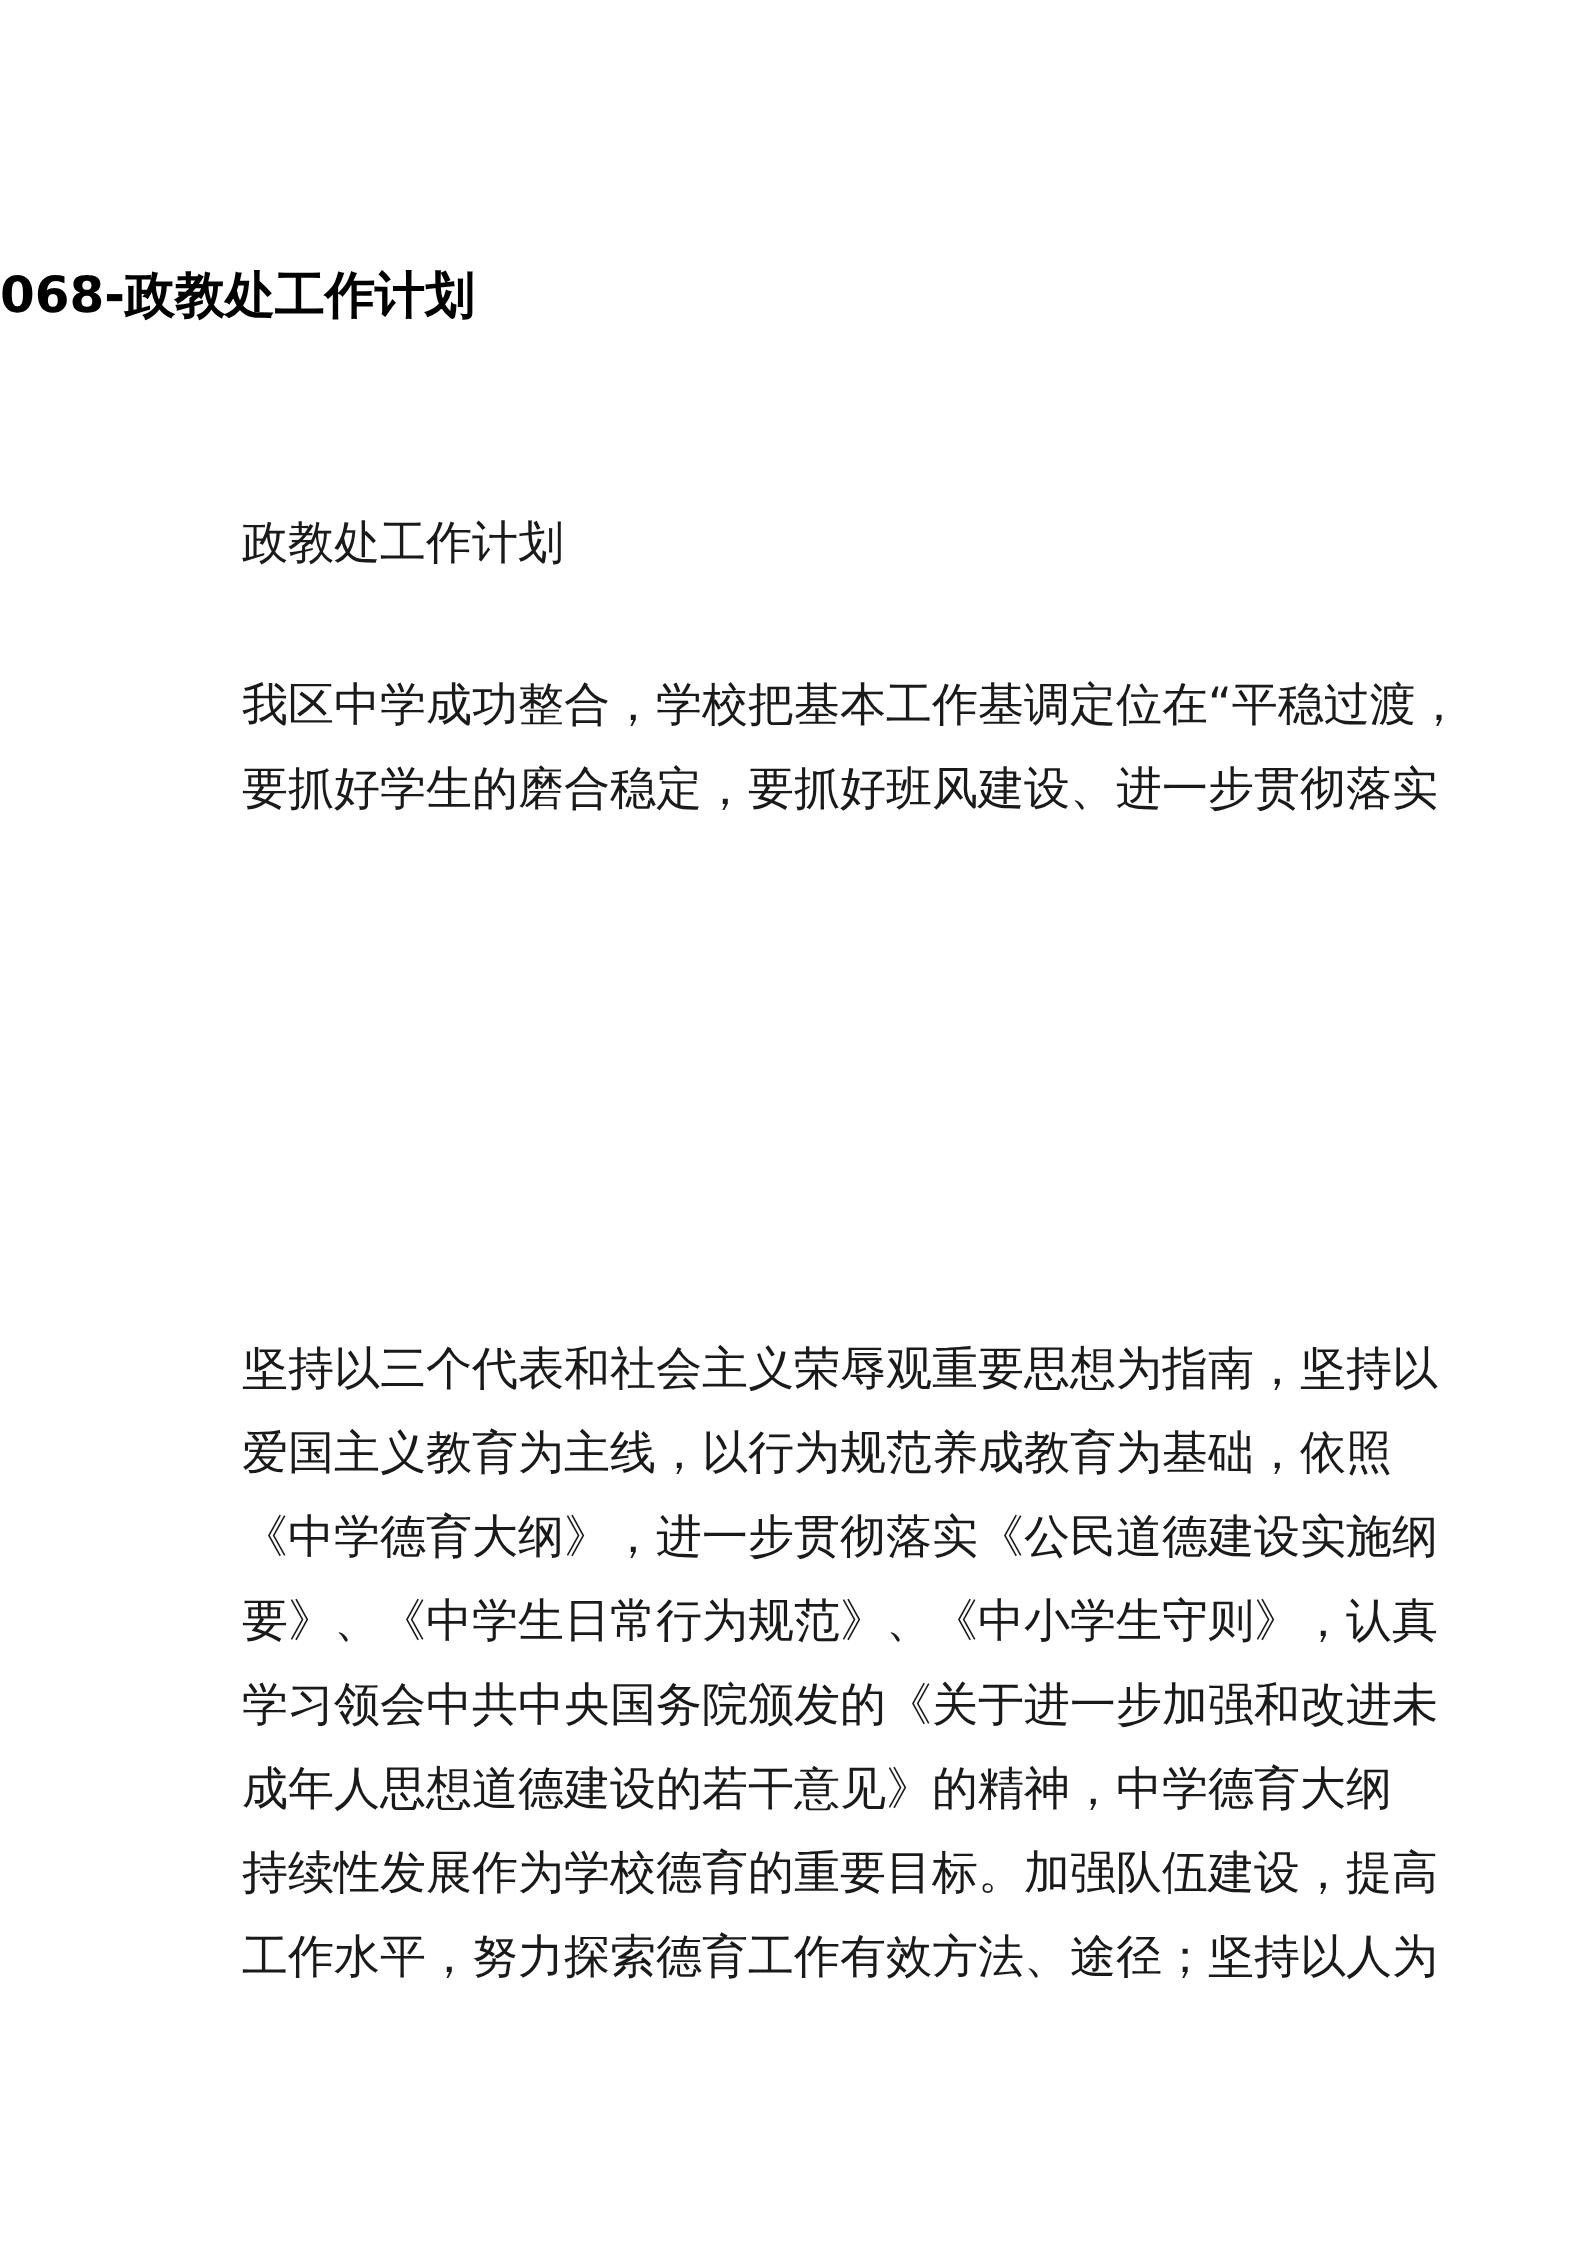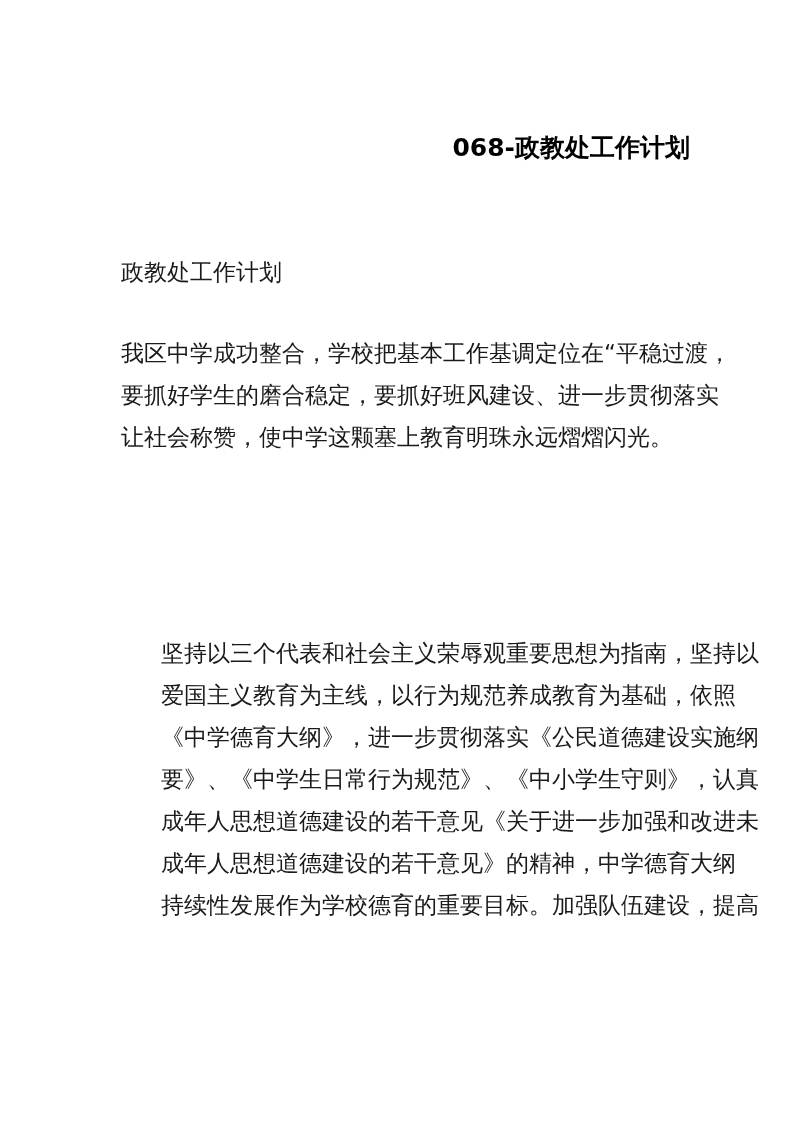--- a/index.html
+++ b/index.html
@@ -20,21 +20,21 @@
       left: 0;
       top: 0;
       width: 793px;
       height: 1122px;
     }
     .doc-title {
       position: absolute;
       top: 128px;
       left: 0;
       width: 690px;
-      text-align: right;
+      text-align: left;
       font-size: 25px;
       font-weight: bold;
       letter-spacing: 0px;
       line-height: 40px;
       color: #000000;
     }
     .content {
       position: absolute;
       left: 121px;
       width: 570px;
@@ -45,22 +45,21 @@
     .subtitle {
       top: 251px;
     }
     .para1 {
       top: 332px;
     }
     .section-heading {
       top: 584px;
     }
     .para2 {
-      top: 632px;
-      margin-left: 40px;
+      top: 664px;
     }
     .line {
       display: block;
       white-space: nowrap;
       height: 42px;
       line-height: 42px;
     }
   </style>
 </head>
 <body>
@@ -69,27 +68,27 @@
 
   <div class="doc-title">068-政教处工作计划</div>
 
   <div class="content subtitle">
     <span class="line">政教处工作计划</span>
   </div>
 
   <div class="content para1">
     <span class="line">我区中学成功整合，学校把基本工作基调定位在“平稳过渡，</span>
     <span class="line">要抓好学生的磨合稳定，要抓好班风建设、进一步贯彻落实</span>
-    <span class="line">让社会称赞，使中学这颗塞上教育明珠永远熠熠闪光。</span>
   </div>
 
 
   <div class="content para2">
     <span class="line">坚持以三个代表和社会主义荣辱观重要思想为指南，坚持以</span>
     <span class="line">爱国主义教育为主线，以行为规范养成教育为基础，依照</span>
     <span class="line">《中学德育大纲》，进一步贯彻落实《公民道德建设实施纲</span>
     <span class="line">要》、《中学生日常行为规范》、《中小学生守则》，认真</span>
-    <span class="line">成年人思想道德建设的若干意见《关于进一步加强和改进未</span>
+    <span class="line">学习领会中共中央国务院颁发的《关于进一步加强和改进未</span>
     <span class="line">成年人思想道德建设的若干意见》的精神，中学德育大纲</span>
     <span class="line">持续性发展作为学校德育的重要目标。加强队伍建设，提高</span>
+    <span class="line">工作水平，努力探索德育工作有效方法、途径；坚持以人为</span>
   </div>
 
 </div>
 
 </body></html>

